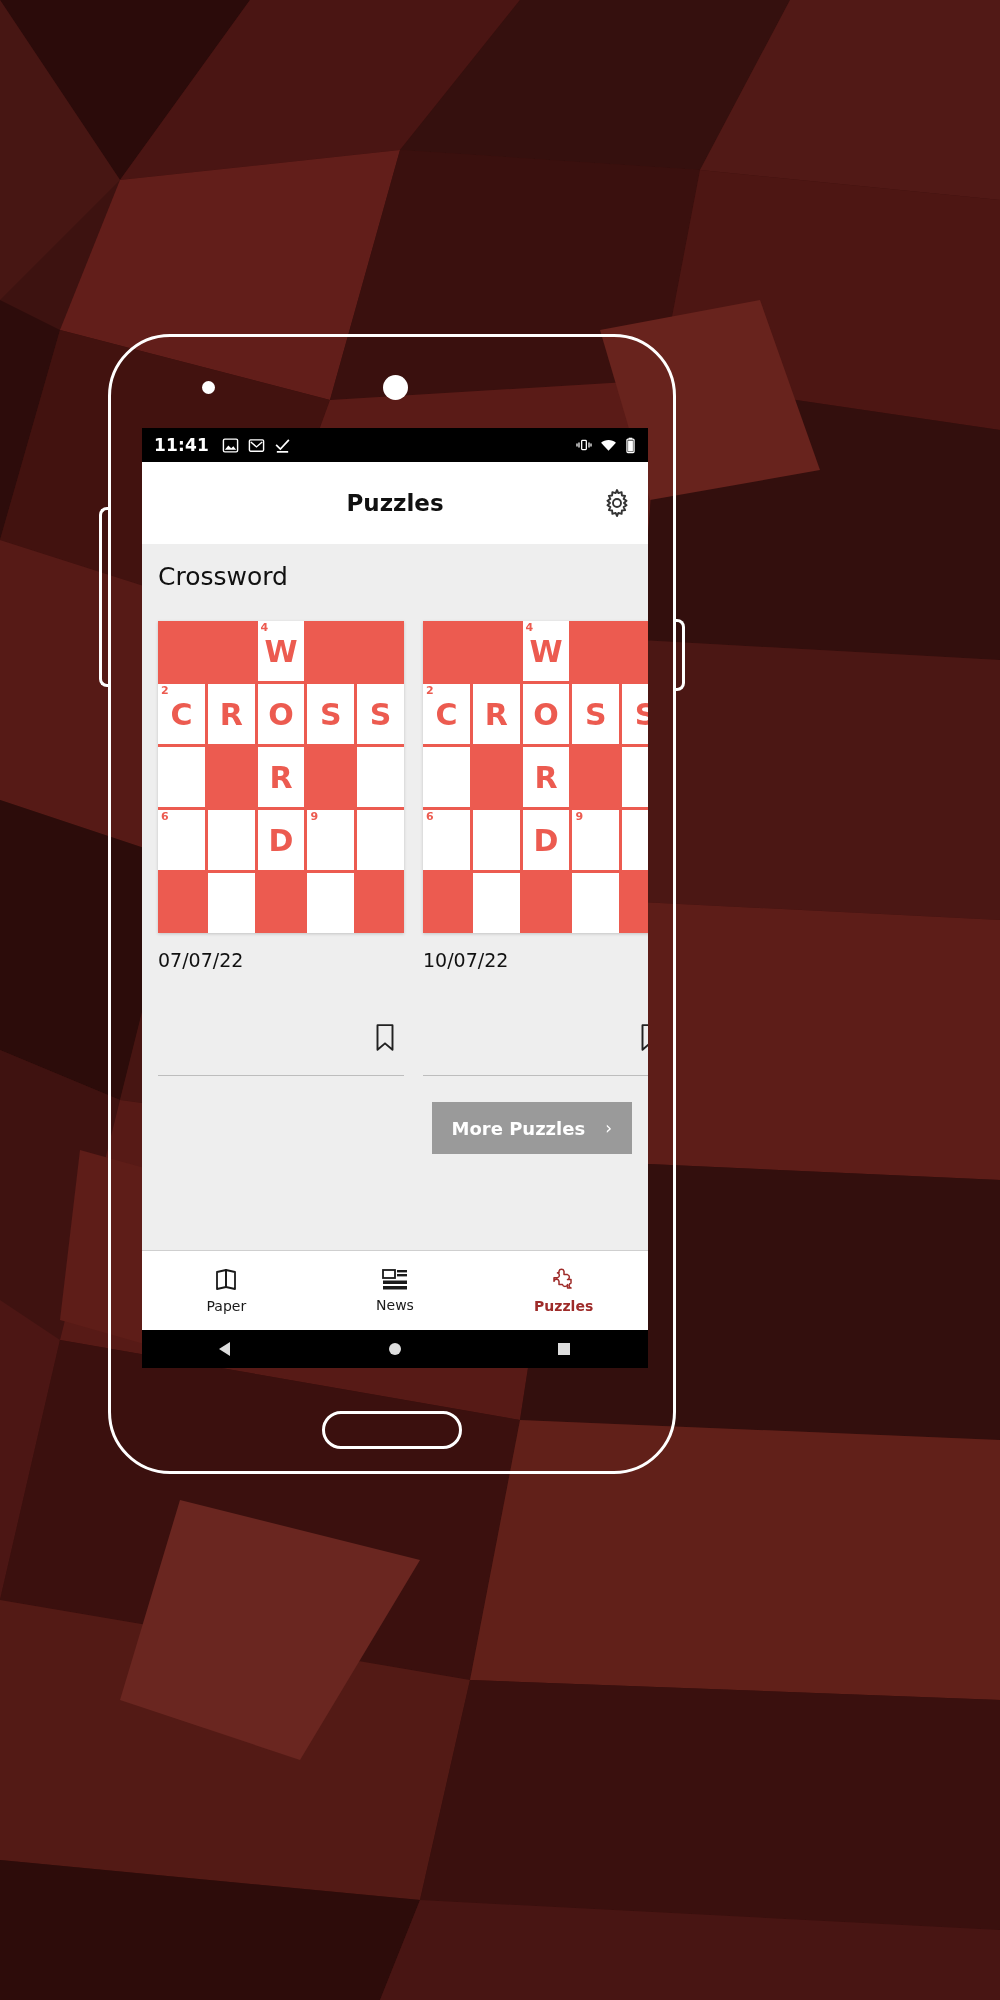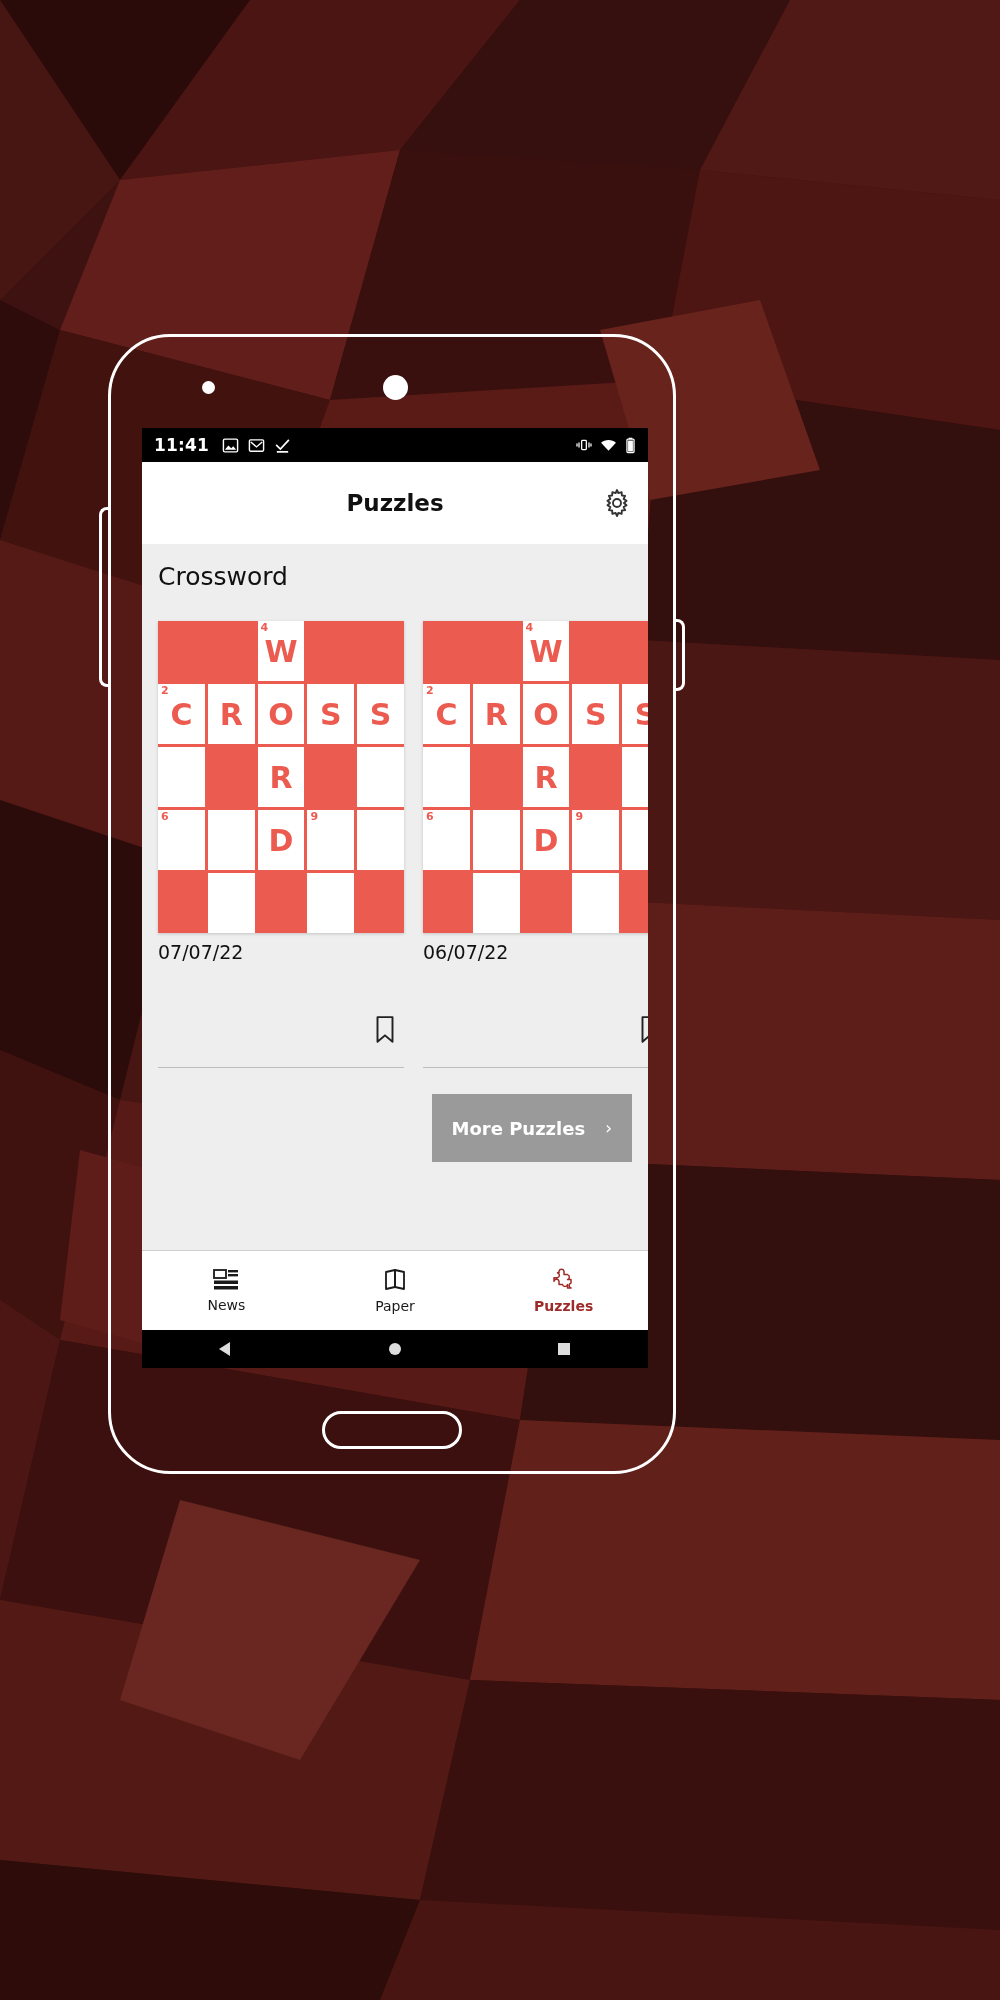--- a/index.html
+++ b/index.html
@@ -154,21 +154,21 @@
     font-size: 30px; font-weight: 700;
     color: #ec5b50;
   }
   .cell.block { background: #ec5b50; }
   .cell .num {
     position: absolute; left: 3px; top: 0px;
     font-size: 11px; font-weight: 700; color: #ec5b50;
     line-height: 1.25;
   }
   .card-date {
-    margin-top: 8px;
+    margin-top: 16px;
     font-size: 19px; color: #111111;
     font-family: "DejaVu Sans", sans-serif;
   }
   .card-actions {
     margin-top: 52px;
     display: flex; justify-content: flex-end;
     padding-right: 6px;
   }
   .bookmark-btn { width: 26px; height: 30px; cursor: pointer; }
   .card-divider {
@@ -177,21 +177,21 @@
     width: 100%;
   }
   .more-row {
     display: flex; justify-content: flex-end;
     padding: 26px 16px 0 0;
   }
   .more-btn {
     background: #9a9a9a;
     color: #ffffff;
     border: none;
-    height: 68px;
+    height: 52px;
     padding: 0 20px;
     display: flex; align-items: center; gap: 20px;
     font-size: 18px; font-weight: 700;
     font-family: "DejaVu Sans", sans-serif;
     cursor: pointer;
   }
   .more-btn .chev { font-size: 17px; font-weight: 400; }
 
   
   .bottomnav {
@@ -435,21 +435,21 @@
                   </div>
                 <div class="cell"></div>
 
                 <div class="cell block"></div>
                 <div class="cell"></div>
                 <div class="cell block"></div>
                 <div class="cell"></div>
                 <div class="cell block"></div>
               </div>
             </div>
-            <div class="card-date">06/07/22</div>
+            <div class="card-date">10/07/22</div>
             <div class="card-actions">
               <span class="bookmark-btn">
                 <svg width="26" height="30" viewBox="0 0 24 28">
                   <path d="M5 2 L19 2 L19 25 L12 19 L5 25 Z" fill="none" stroke="#222" stroke-width="1.8" stroke-linejoin="round"></path>
                 </svg>
               </span>
             </div>
             <div class="card-divider"></div>
           </div>
         </div>
@@ -457,35 +457,35 @@
         <div class="more-row">
           <button class="more-btn">
             <span>More Puzzles</span>
             <span class="chev">›</span>
           </button>
         </div>
       </div>
 
       <div class="bottomnav">
         <div class="navitem">
+          <svg width="22" height="24" viewBox="0 0 22 24">
+            <path d="M11 2 L2 4 L2 21 L11 19 Z" fill="none" stroke="#1a1a1a" stroke-width="1.8" stroke-linejoin="round"></path>
+            <path d="M11 2 L20 4 L20 21 L11 19 Z" fill="none" stroke="#1a1a1a" stroke-width="1.8" stroke-linejoin="round"></path>
+          </svg>
+          <span class="lbl">Paper</span>
+        </div>
+        <div class="navitem">
           <svg width="26" height="22" viewBox="0 0 26 22">
             <rect x="1" y="1" width="12" height="8" fill="none" stroke="#1a1a1a" stroke-width="1.8"></rect>
             <rect x="15" y="1" width="10" height="2.4" fill="#1a1a1a"></rect>
             <rect x="15" y="5" width="10" height="2.4" fill="#1a1a1a"></rect>
             <rect x="1" y="11.5" width="24" height="3.5" fill="#1a1a1a"></rect>
             <rect x="1" y="17" width="24" height="3.5" fill="#1a1a1a"></rect>
           </svg>
           <span class="lbl">News</span>
-        </div>
-        <div class="navitem">
-          <svg width="22" height="24" viewBox="0 0 22 24">
-            <path d="M11 2 L2 4 L2 21 L11 19 Z" fill="none" stroke="#1a1a1a" stroke-width="1.8" stroke-linejoin="round"></path>
-            <path d="M11 2 L20 4 L20 21 L11 19 Z" fill="none" stroke="#1a1a1a" stroke-width="1.8" stroke-linejoin="round"></path>
-          </svg>
-          <span class="lbl">Paper</span>
         </div>
         <div class="navitem active">
           <svg width="26" height="24" viewBox="0 0 26 24">
             <path d="M8 3.2 A2.6 2.6 0 0 1 13 3.2 L13 6.6 L16.5 6.6 A2.6 2.6 0 0 1 16.5 11.6 L20 11.6 L20 15 A2.6 2.6 0 0 0 20 20 L16.5 20 L16.5 16.6 A2.6 2.6 0 0 1 11.5 16.6 L8 16.6 L8 13.2 A2.6 2.6 0 0 0 3 13.2 L3 9.8 L6.5 9.8 A2.6 2.6 0 0 0 6.5 4.8 L8 4.8 Z" fill="none" stroke="#9e2b29" stroke-width="1.5" stroke-linejoin="round"></path>
           </svg>
           <span class="lbl">Puzzles</span>
         </div>
       </div>
 
       <div class="androidnav">

